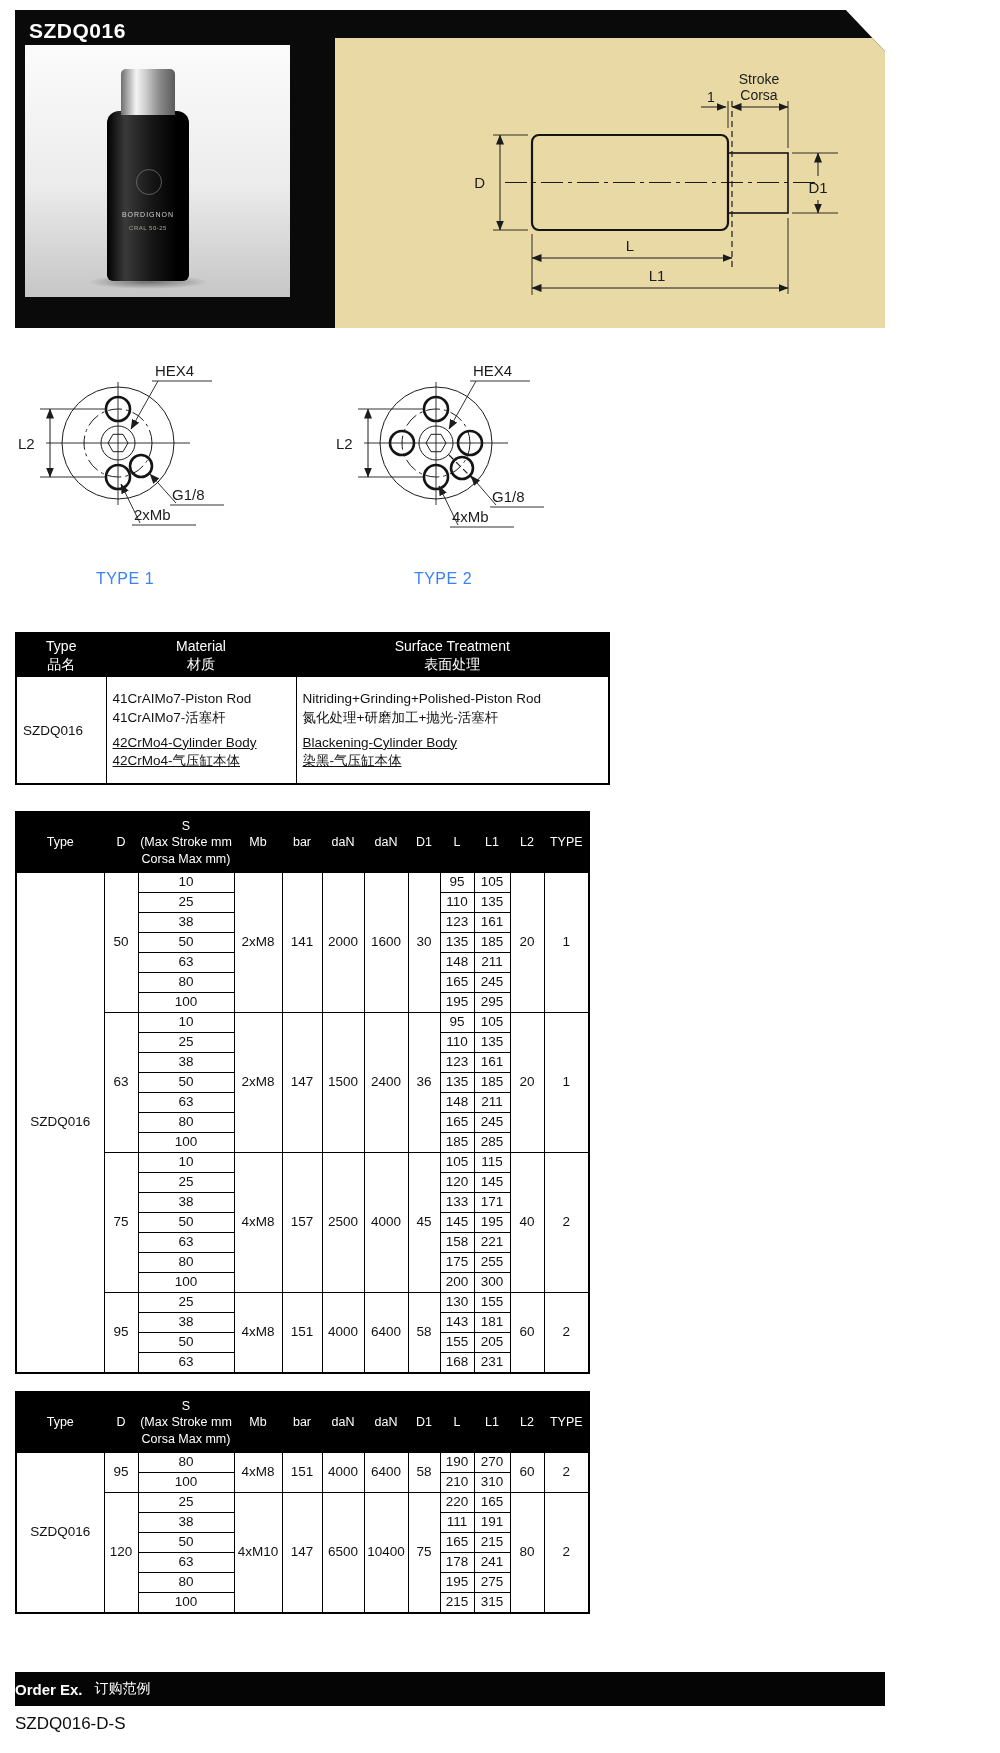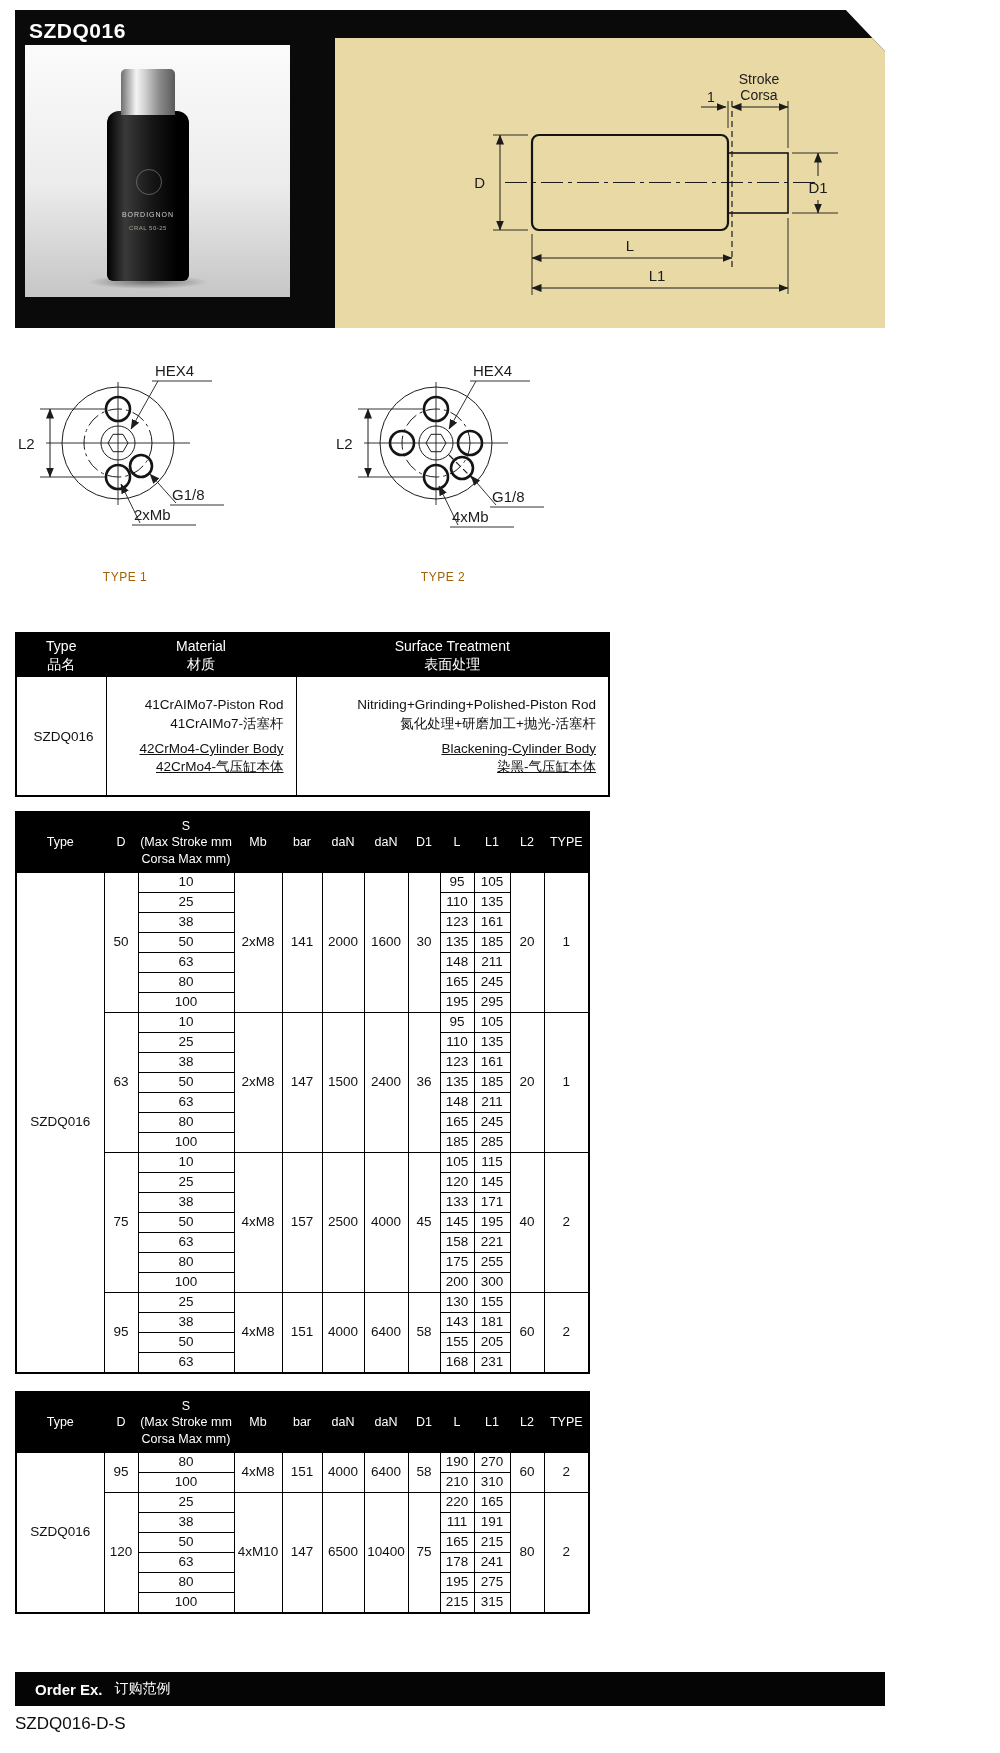--- a/index.html
+++ b/index.html
@@ -31,39 +31,39 @@
   .med{stroke:#141414;stroke-width:1.6;fill:none;}
   .hole{stroke:#141414;stroke-width:2.6;fill:none;}
   .dash{stroke:#1c1c1c;stroke-width:1.2;fill:none;stroke-dasharray:6 4;}
   .cdash{stroke:#1c1c1c;stroke-width:1;fill:none;stroke-dasharray:22 5 4 5;}
   .bolt{stroke:#1c1c1c;stroke-width:1;fill:none;stroke-dasharray:14 4 3 4;}
   .dimtext{font-family:"Liberation Sans",sans-serif;font-size:15px;fill:#1c1c1c;}
   .dimtext.small{font-size:14px;}
 
   
   .endview{position:absolute;top:343px;}
-  .type-caption{position:absolute;top:570px;width:140px;text-align:center;font-size:12px;color:#a16207;letter-spacing:.5px;}
+  .type-caption{position:absolute;top:570px;width:140px;text-align:center;font-size:16px;color:#3b82f6;letter-spacing:.5px;}
 
   
   .mat{position:absolute;left:15px;top:632px;width:593px;border-collapse:collapse;table-layout:fixed;border:2px solid #000;}
   .mat th{background:#000;color:#fff;font-weight:400;font-size:14px;white-space:pre-line;line-height:1.3;padding:3px 2px;border:1px solid #000;}
-  .mat td{border:1px solid #000;background:#fff;text-align:right;vertical-align:middle;font-size:13.5px;height:94px;padding:12px;}
+  .mat td{border:1px solid #000;background:#fff;text-align:left;vertical-align:middle;font-size:13.5px;height:94px;padding:6px;}
   .pair{white-space:pre-line;line-height:1.35;}
   .pair + .pair{margin-top:7px;text-decoration:underline;}
 
   
   .spec{position:absolute;border-collapse:collapse;table-layout:fixed;border:2px solid #000;background:#fff;}
   .spec th{background:#000;color:#fff;font-weight:400;font-size:12.5px;white-space:pre-line;line-height:1.3;padding:5px 0;border:1px solid #000;vertical-align:middle;}
   .spec td{border:1px solid #000;text-align:center;vertical-align:middle;font-size:13.5px;height:19px;padding:0 1px;line-height:1.05;}
   .spec-1{left:15px;top:811px;}
   .spec-2{left:15px;top:1391px;}
 
   
   .order-bar{position:absolute;left:15px;top:1672px;width:870px;height:34px;background:#050505;color:#fff;
-             display:flex;align-items:center;padding-left:20px;box-sizing:border-box;}
+             display:flex;align-items:center;box-sizing:border-box;}
   .order-en{font-size:15px;font-weight:bold;margin-right:12px;}
   .order-zh{font-size:14px;}
   .order-example{position:absolute;left:15px;top:1714px;font-size:17px;color:#0c0c0c;}
 </style>
 </head>
 <body>
 
 <div class="page">
 
   <div class="banner">

